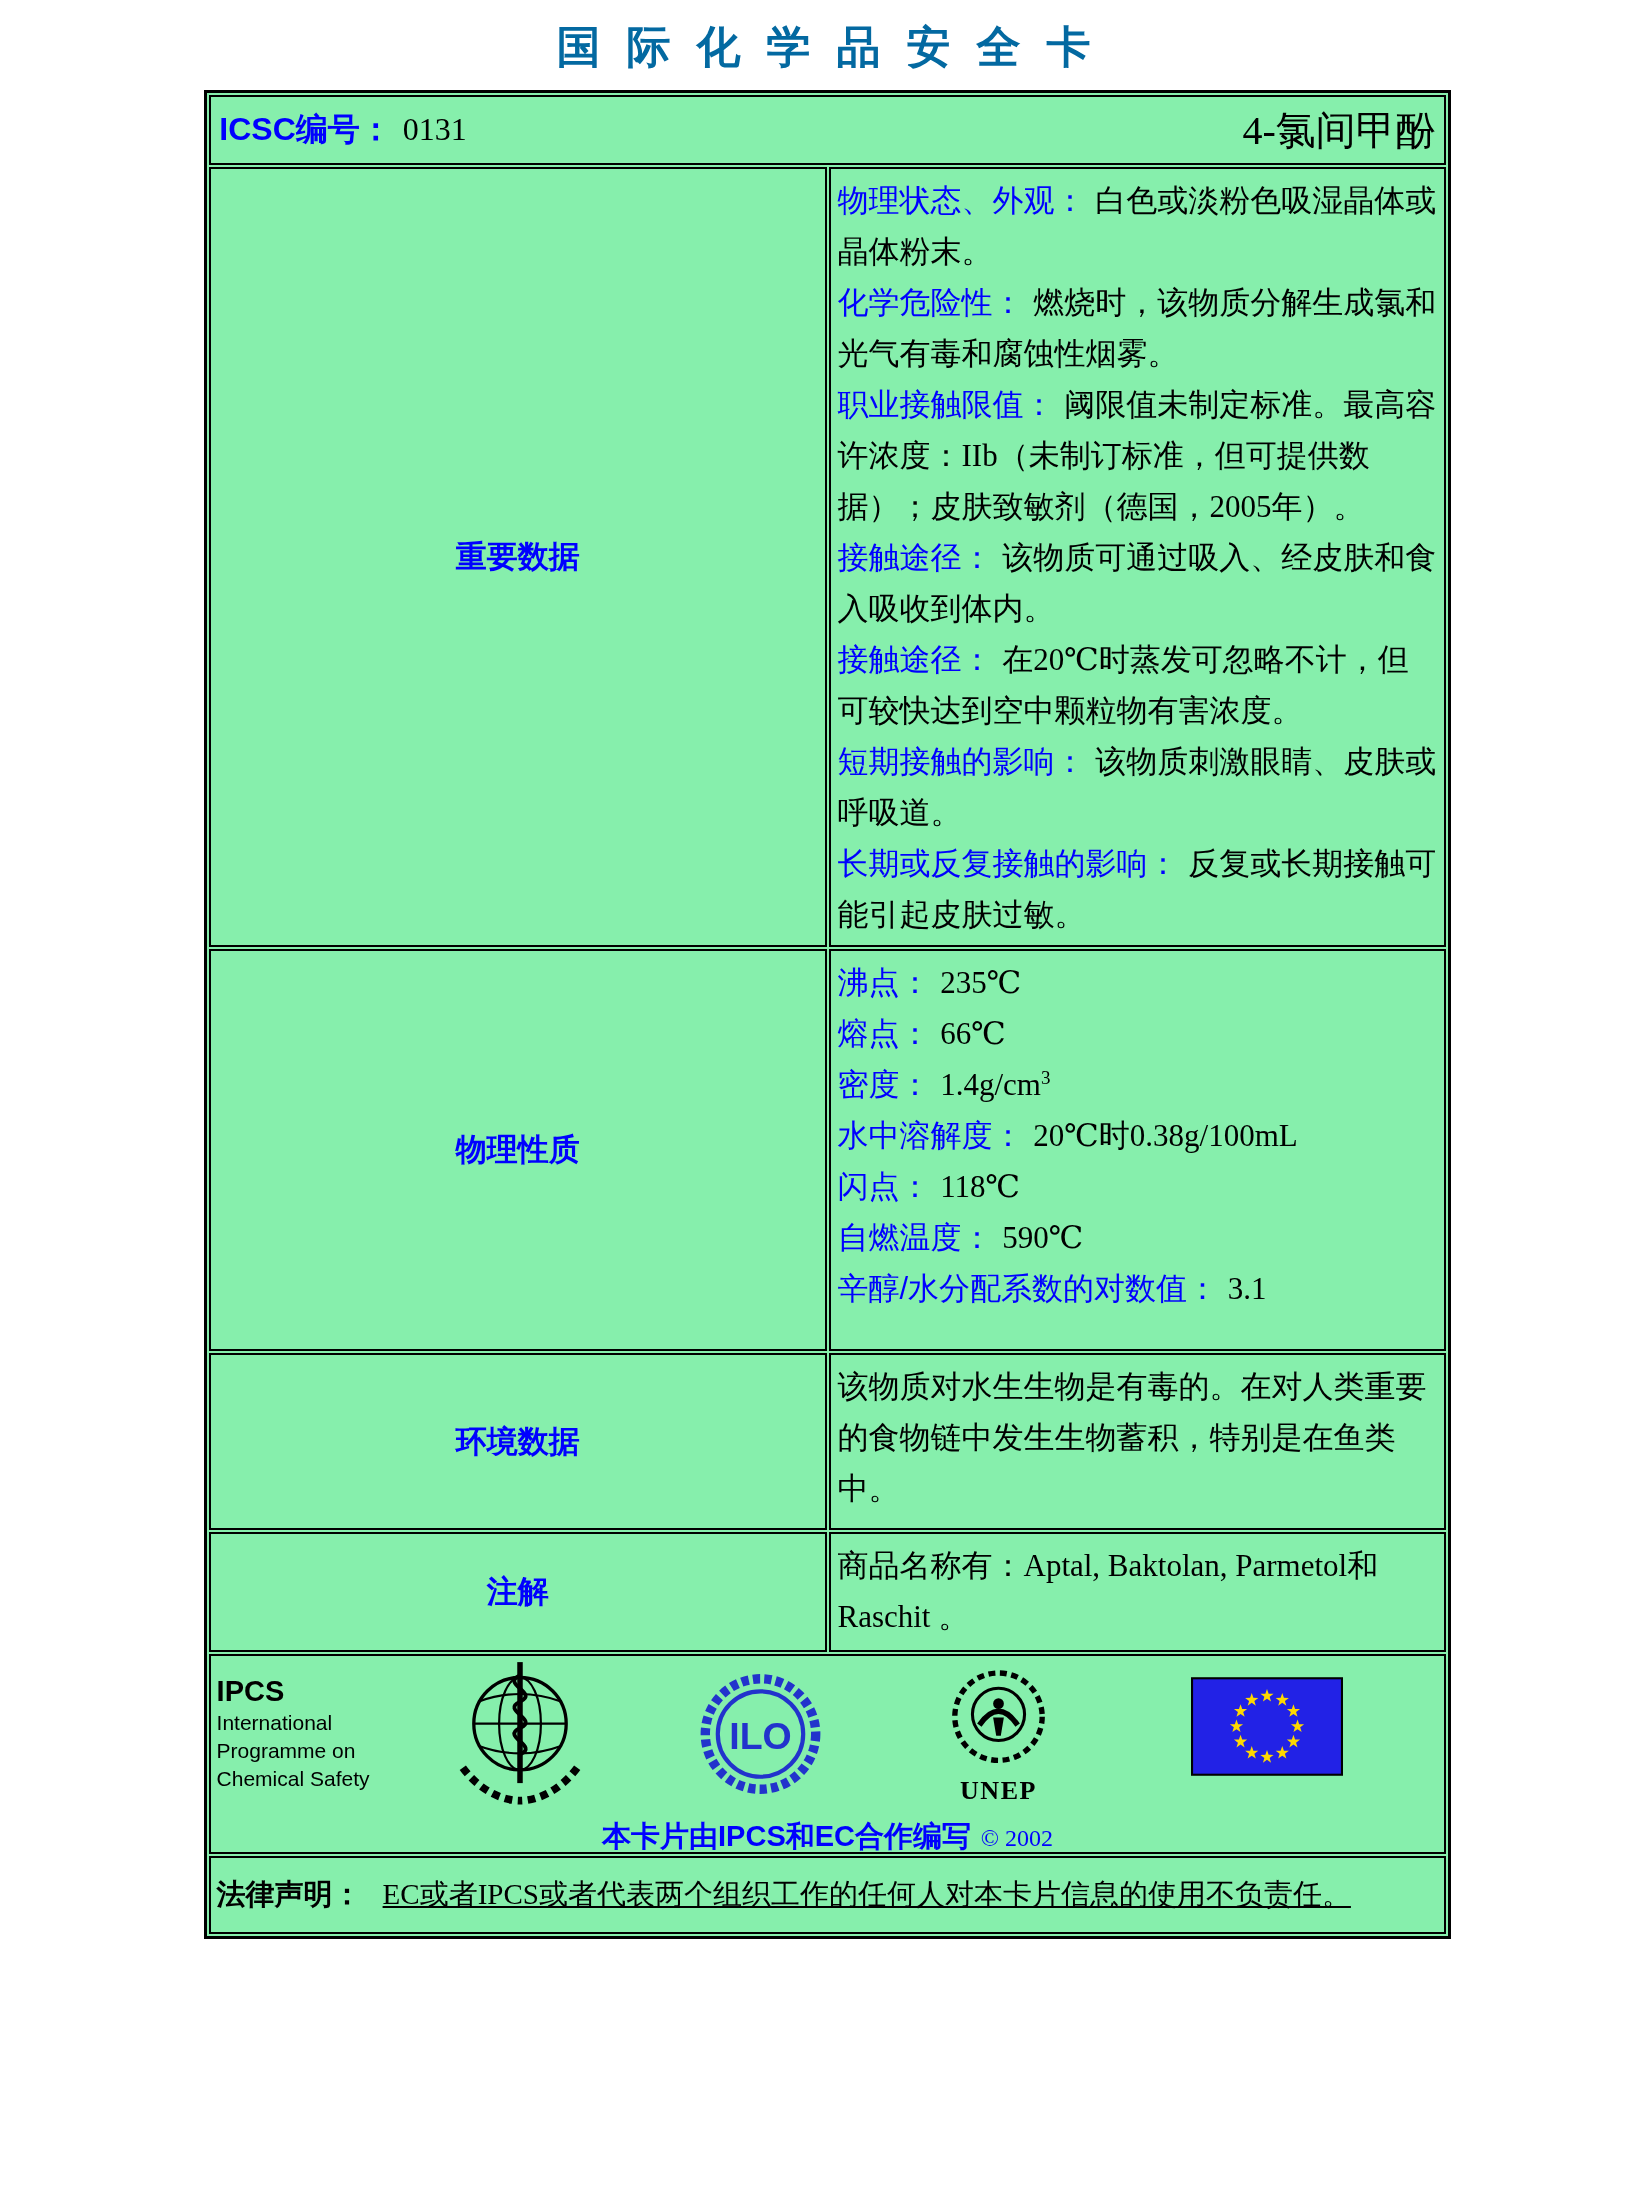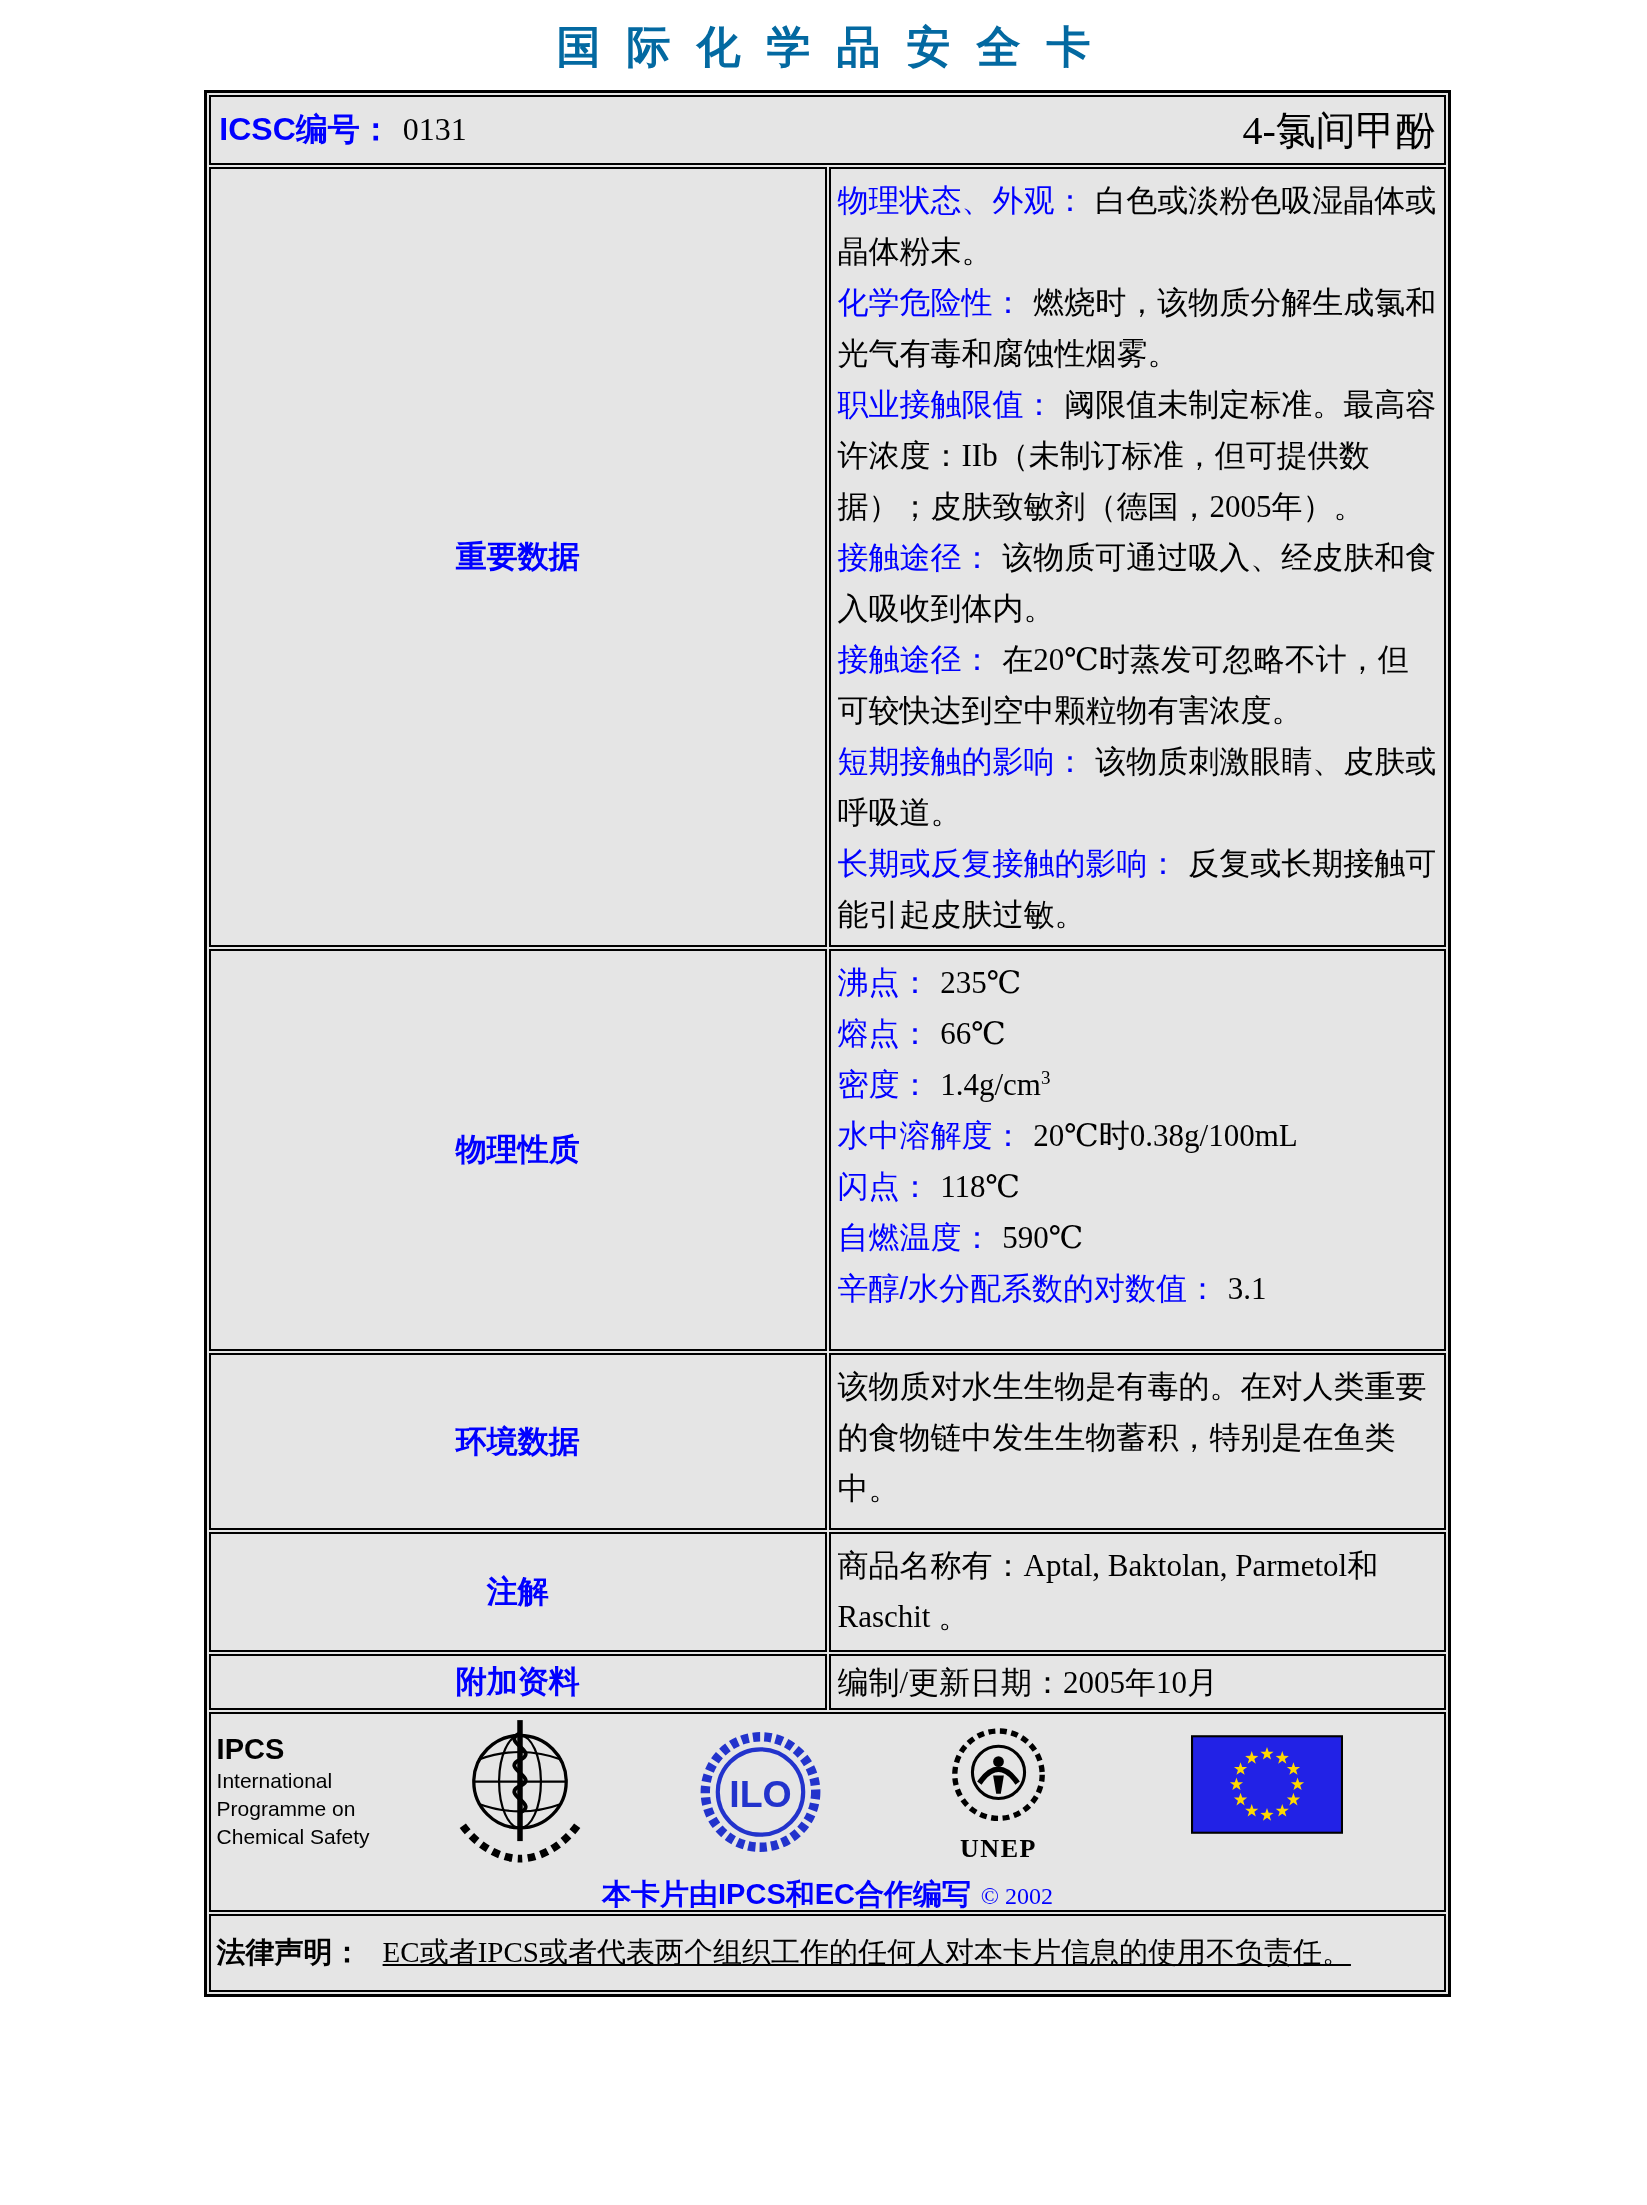--- a/index.html
+++ b/index.html
@@ -34,21 +34,21 @@
 
   
   table.card {
     position: absolute;
     left: 204px;
     top: 90px;
     width: 1247px;
     border: 3.5px solid #000000;
     border-collapse: separate;
     border-spacing: 2.8px;
-    background: #e5e5e5;
+    background: #86efac;
     table-layout: fixed;
   }
   td {
     border: 2.1px solid #000000;
     padding: 0;
     vertical-align: top;
     overflow: hidden;
   }
   td.label-cell {
     width: 173px;
@@ -208,26 +208,20 @@
     </td>
   </tr>
 
   <tr class="row-notes">
     <td class="label-cell">注解</td>
     <td class="content-cell">
       <div>商品名称有：Aptal, Baktolan, Parmetol和 Raschit 。</div>
     </td>
   </tr>
 
-  <tr class="row-additional">
-    <td class="label-cell">附加资料</td>
-    <td class="content-cell additional-content">
-      <div>编制/更新日期：2005年10月</div>
-    </td>
-  </tr>
 
   <tr class="row-logos">
     <td colspan="2">
       <div class="logos-wrap">
 
         <div class="ipcs-block">
           <div class="ipcs-title">IPCS</div>
           <div class="ipcs-line">International</div>
           <div class="ipcs-line">Programme on</div>
           <div class="ipcs-line">Chemical Safety</div>

